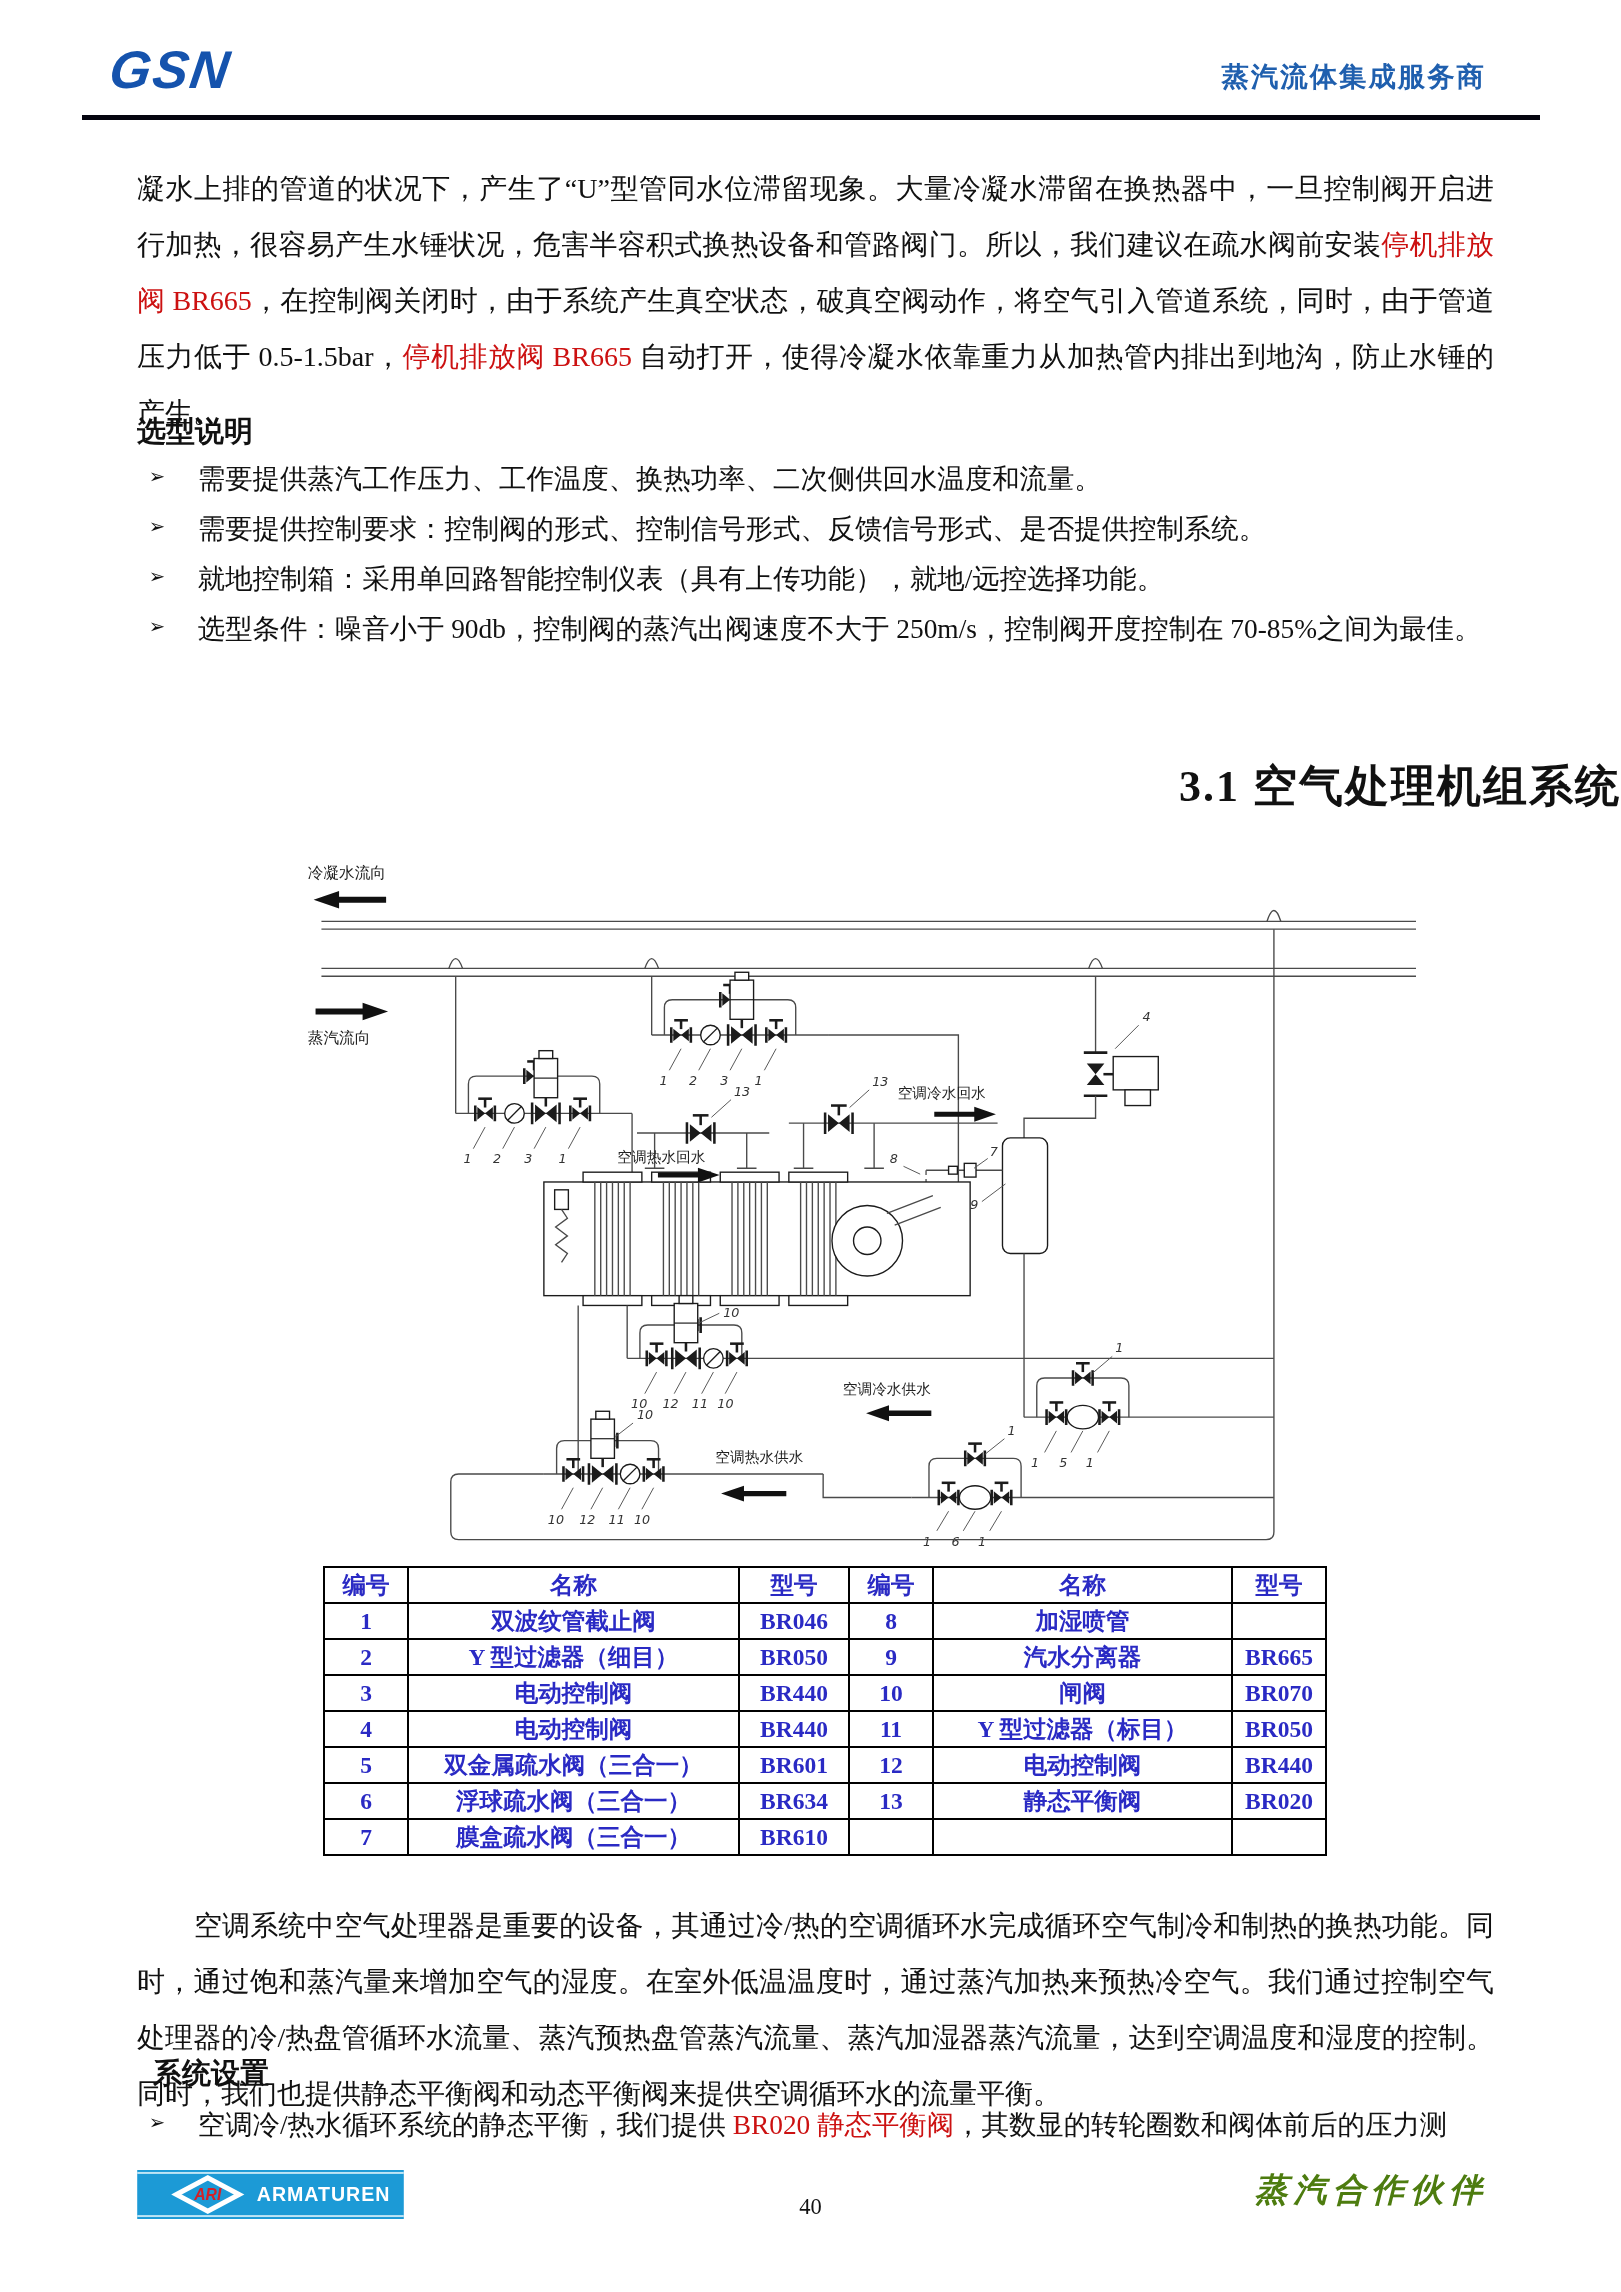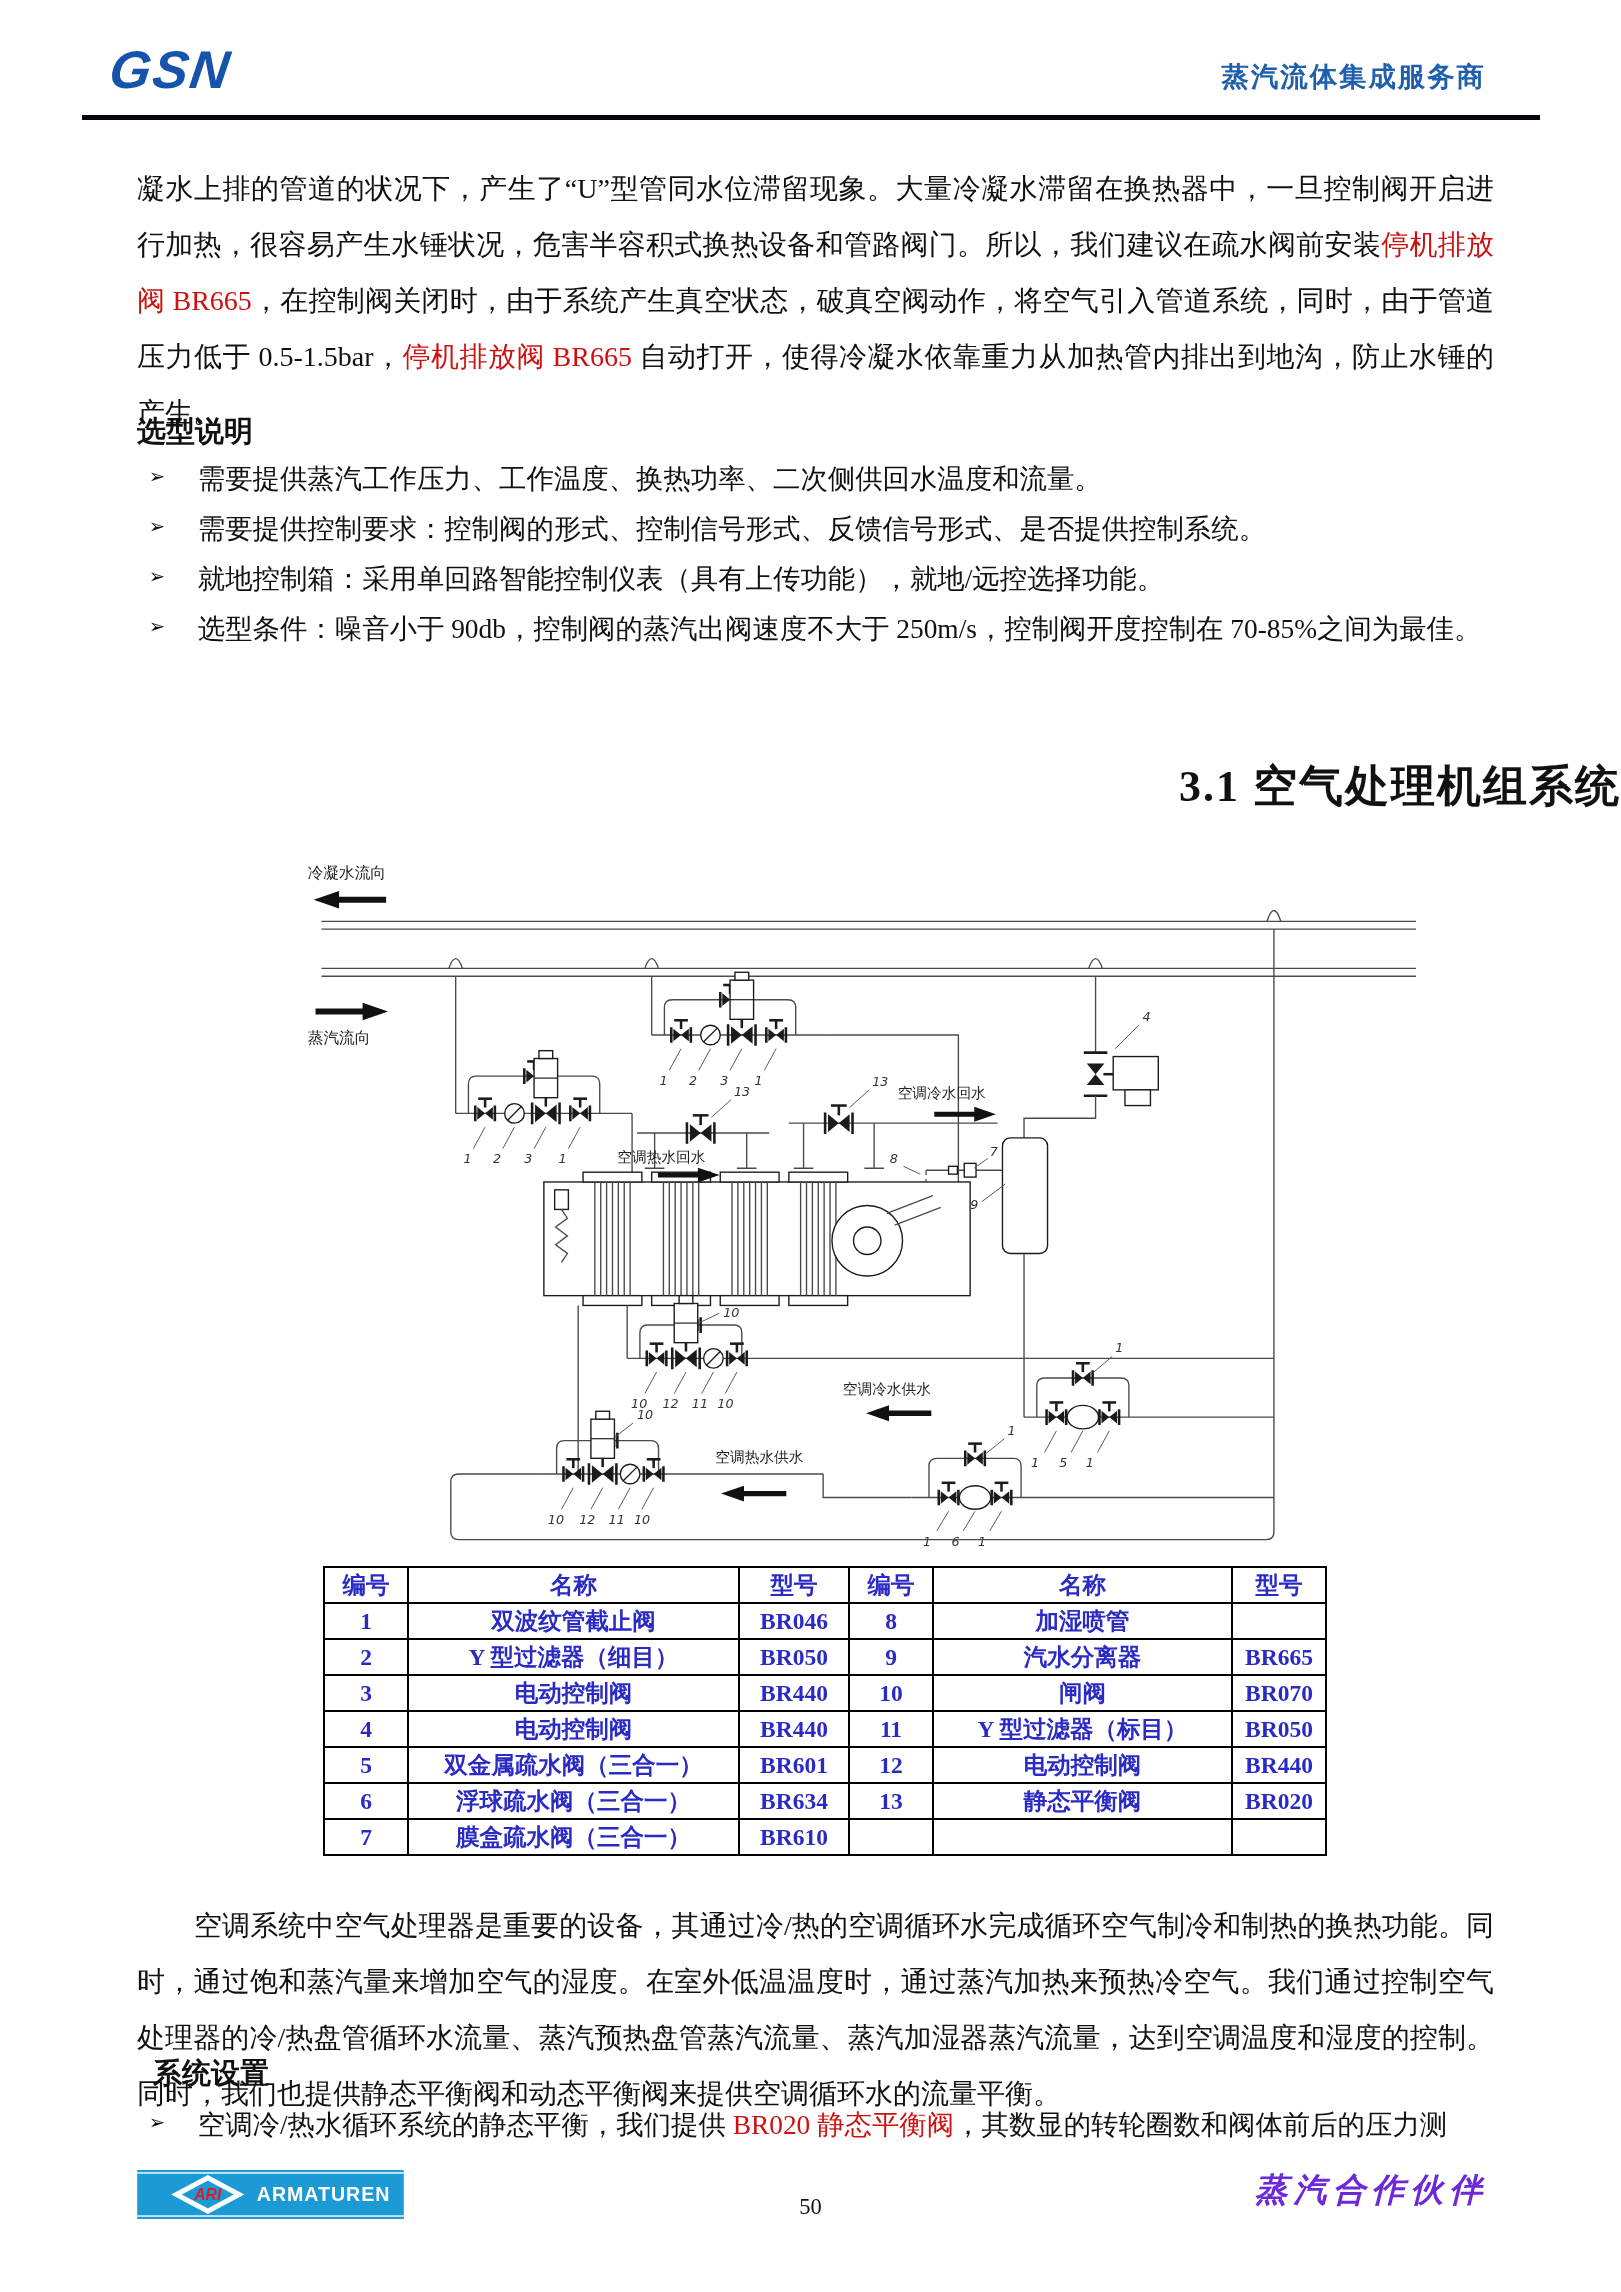--- a/index.html
+++ b/index.html
@@ -416,17 +416,17 @@
   </div>
 
   <svg class="abs banner" viewBox="0 0 272 50" xmlns="http://www.w3.org/2000/svg">
     <rect x="0" y="0" width="272" height="50" fill="#1c9ad6"></rect>
     <rect x="0" y="2" width="272" height="2" fill="#bfe4f5"></rect>
     <rect x="0" y="46" width="272" height="2" fill="#bfe4f5"></rect>
     <polygon points="40,25 72,8 104,25 72,42" fill="none" stroke="#ffffff" stroke-width="5"></polygon>
     <text x="72" y="31" text-anchor="middle" font-family="Liberation Sans, sans-serif" font-size="16" font-weight="bold" font-style="italic" fill="#d42027">ARI</text>
     <text x="122" y="32" font-family="Liberation Sans, sans-serif" font-size="20" font-weight="bold" letter-spacing="1" fill="#ffffff">ARMATUREN</text>
   </svg>
-  <div class="abs page-num">50</div>
-  <div class="abs partner" style="color: #6d28d9;">蒸汽合作伙伴</div>
+  <div class="abs page-num">40</div>
+  <div class="abs partner" style="color: #4d7c0f;">蒸汽合作伙伴</div>
 
 </div>
 
 
 </body></html>

